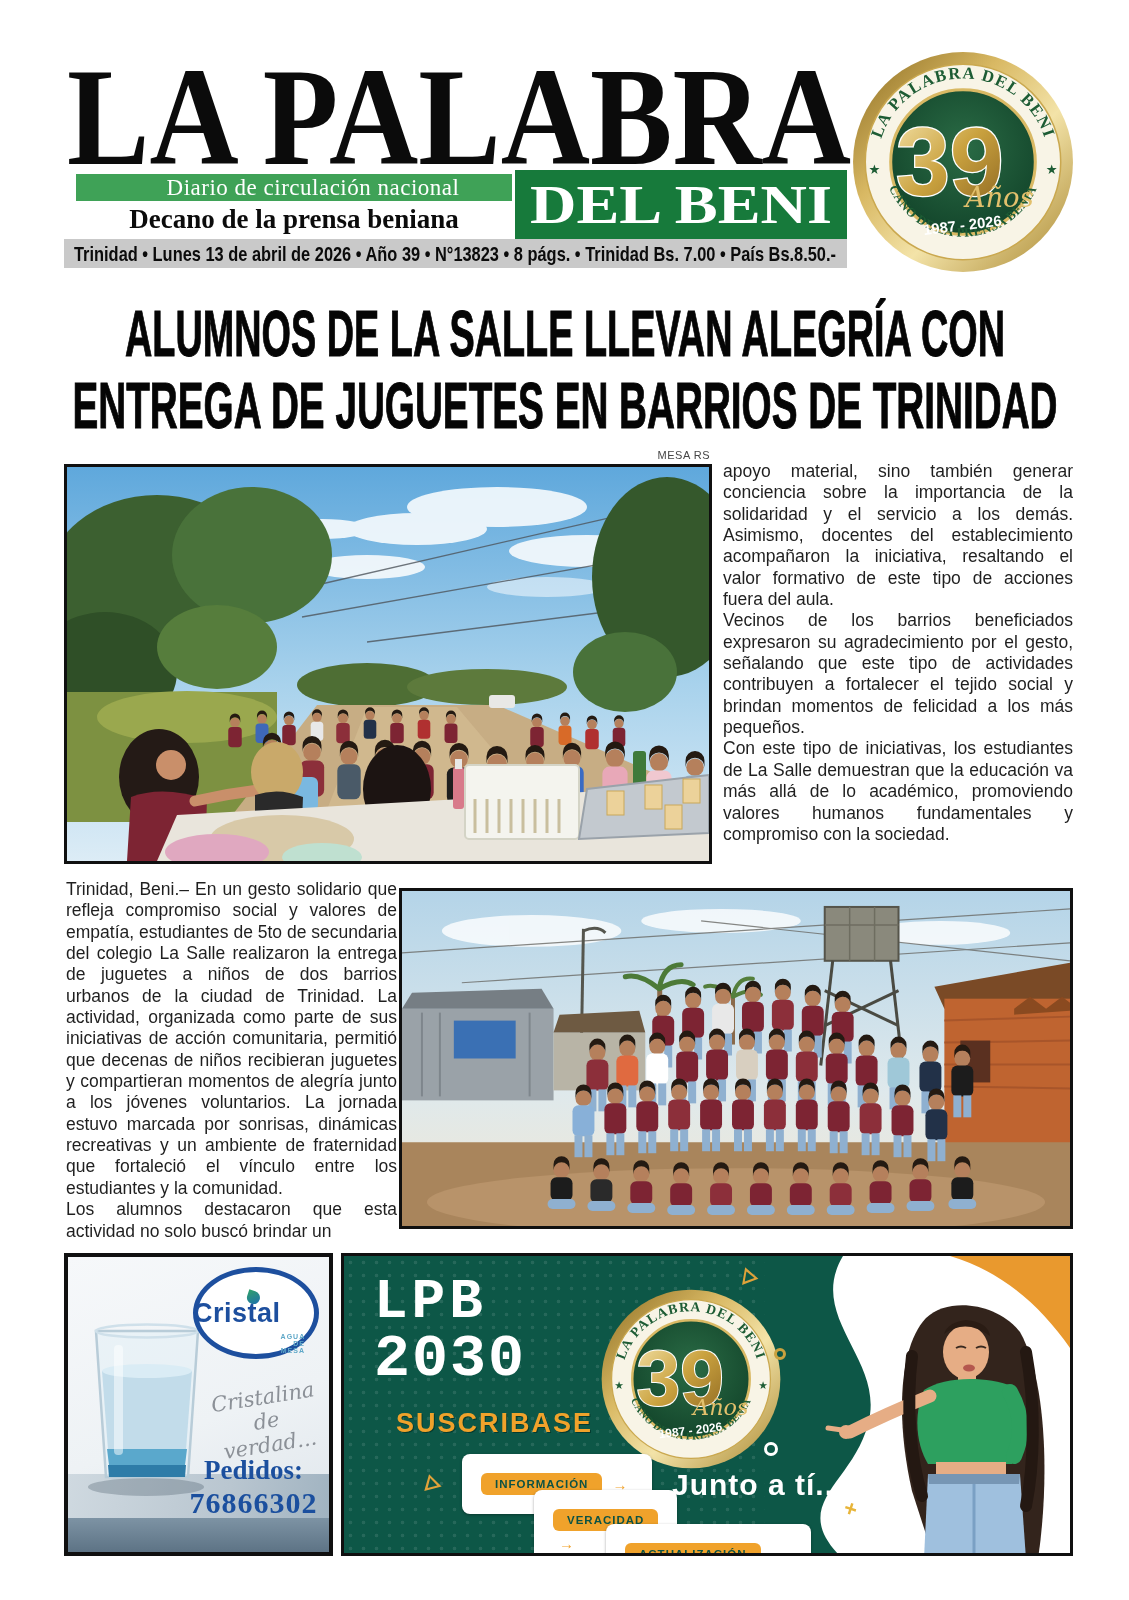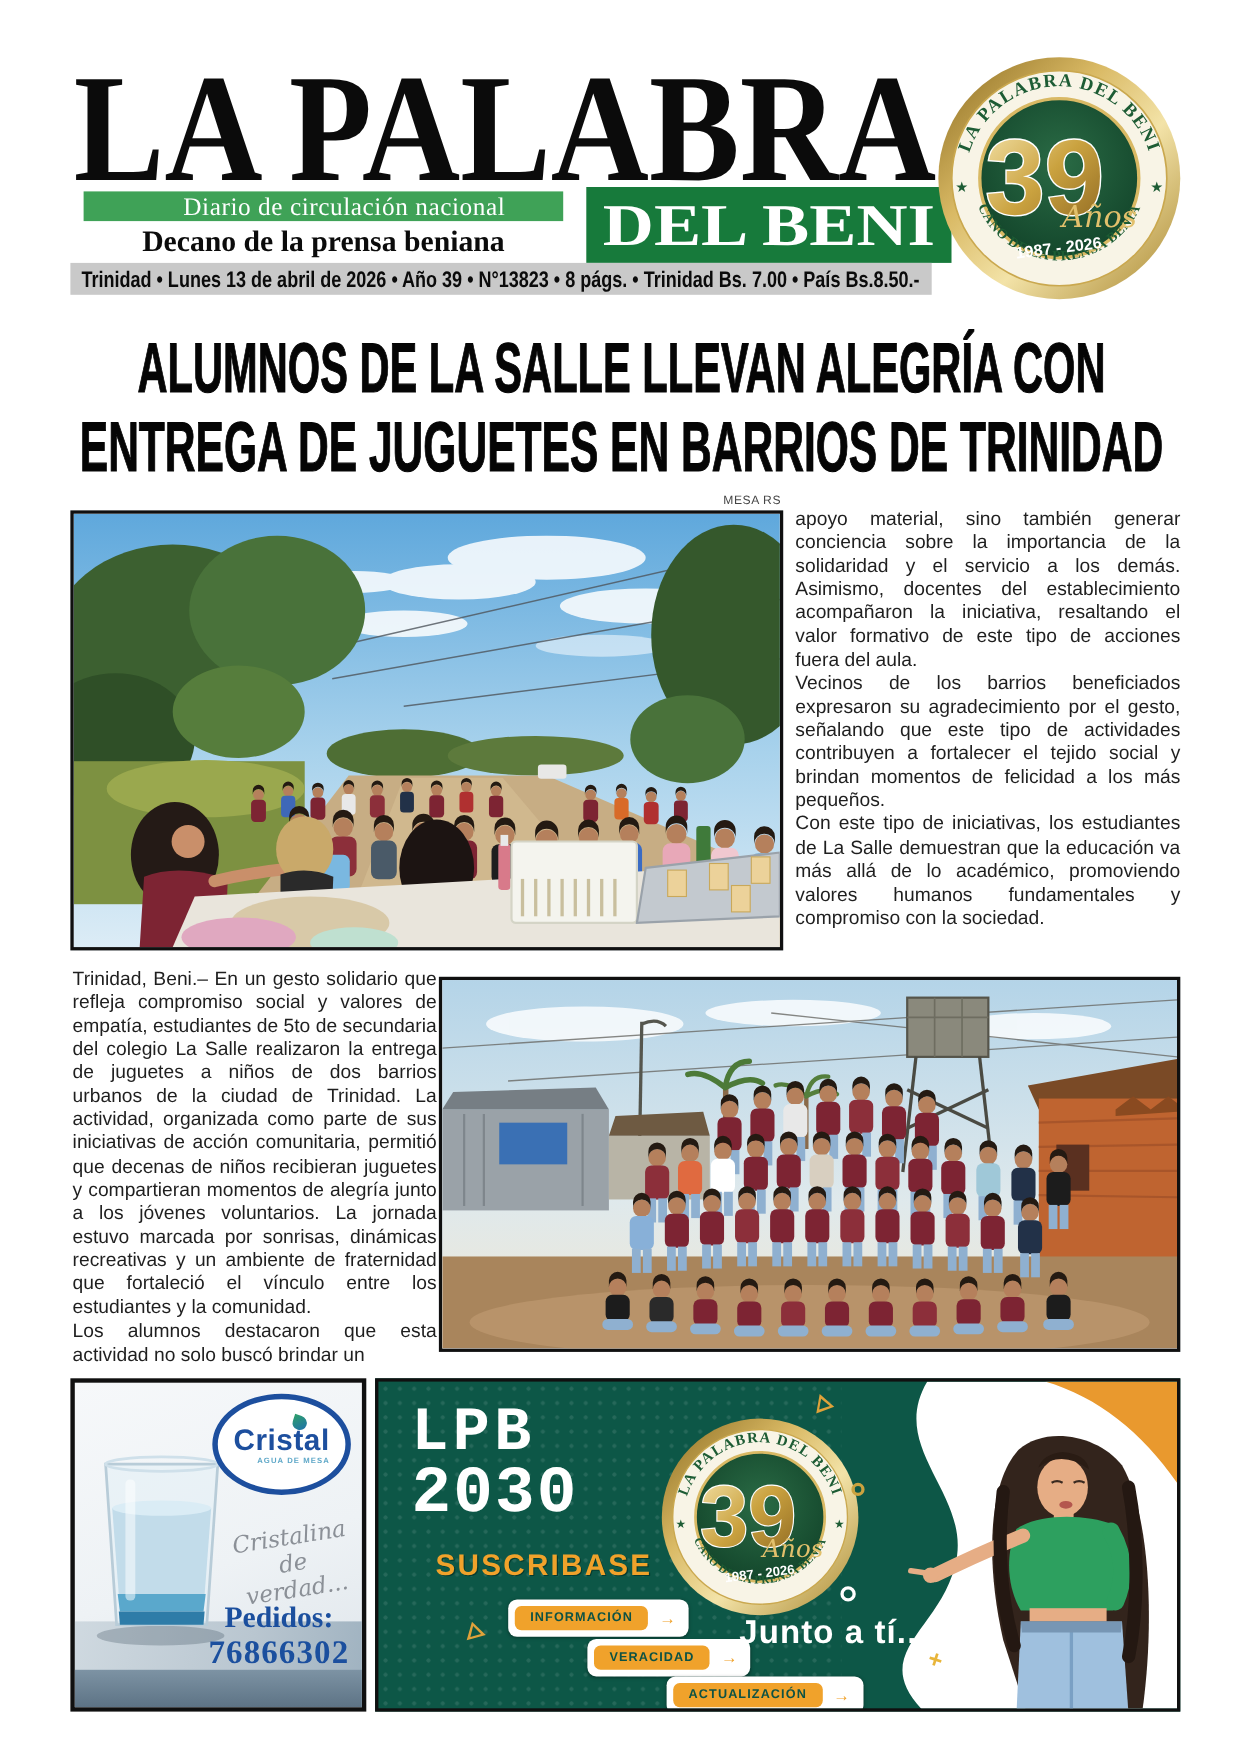--- a/index.html
+++ b/index.html
@@ -6,21 +6,21 @@
   html,body { background:#ffffff; }
   body { font-family:"Liberation Sans", sans-serif; }
   .page { position:relative; width:1129px; height:1600px; background:#ffffff; margin:0 auto; overflow:hidden; }
 
   
   .mast-title-svg { position:absolute; left:63px; top:58px; width:792px; height:116px; }
   .mast-title-svg text { font-family:"Liberation Serif", serif; font-weight:bold; fill:#0b0b0b; }
   .green-bar { position:absolute; left:76px; top:174px; width:436px; height:27px; background:#3fa257; display:flex; align-items:center; justify-content:center;padding-left:38px; }
   .green-bar span { color:#ffffff; font-family:"Liberation Serif", serif; font-size:23px; letter-spacing:.5px; }
   .decano { position:absolute; left:76px; top:202px; width:436px; height:34px; display:flex; align-items:center; justify-content:center; color:#0b0b0b; font-family:"Liberation Serif", serif; font-weight:bold; font-size:27px; }
-  .delbeni { position:absolute; left:533px; top:170px; width:332px; height:69px; background:#177a3b; display:flex; align-items:center; justify-content:center; }
+  .delbeni { position:absolute; left:515px; top:170px; width:332px; height:69px; background:#177a3b; display:flex; align-items:center; justify-content:center; }
   .delbeni svg { width:320px; height:62px; }
   .delbeni text { font-family:"Liberation Serif", serif; font-weight:bold; fill:#ffffff; }
   .dateline { position:absolute; left:64px; top:239px; width:783px; height:29px; background:#c9c9c9; }
   .dateline svg { width:100%; height:100%; }
   .dateline text { font-weight:bold; fill:#0b0b0b; font-family:"Liberation Sans", sans-serif; }
 
   
   .logo-main { position:absolute; left:851px; top:50px; width:224px; height:224px; }
   .logo-svg { width:100%; height:100%; }
 
@@ -40,42 +40,42 @@
   .col { position:absolute; text-align:justify; color:#1f1f1f; font-size:17.5px; line-height:21.35px; }
   .col p { margin:0; }
   .col-right { left:723px; top:461px; width:350px; height:408px; }
   .col-left  { left:66px;  top:879px; width:331px; height:366px; }
 
   
   .ad-cristal { position:absolute; left:64px; top:1253px; width:269px; height:303px; border:4px solid #101010; background:linear-gradient(160deg,#f6f8fa 0%,#eef2f5 55%,#dde4ea 100%); overflow:hidden; }
   .cristal-table { position:absolute; left:0; bottom:0; width:100%; height:78px; background:linear-gradient(100deg,#cfd9e0 0%,#b9c6d0 60%,#9fb2c0 100%); }
   .cristal-table-front { position:absolute; left:0; bottom:0; width:100%; height:34px; background:linear-gradient(180deg,#7d93a4,#5d7385); }
   .cristal-glass-svg { position:absolute; left:6px; top:62px; width:150px; height:180px; }
-  .cristal-logo { position:absolute; left:125px; top:10px; width:126px; height:92px; background:#ffffff; border:5px solid #1d4f9e; border-radius:50%; display:flex; flex-direction:column; align-items:center; justify-content:center; }
+  .cristal-logo { position:absolute; left:125px; top:10px; width:126px; height:92px; background:#ffffff; border:5px solid #1d4f9e; border-radius:50%; display:flex; align-items:center; justify-content:center;text-align:right; }
   .cristal-brand { color:#1d4f9e; font-weight:bold; font-size:27px; font-family:"Liberation Sans", sans-serif; letter-spacing:.5px; position:relative; }
   .cristal-leaf { position:absolute; top:-7px; left:54px; width:13px; height:13px; background:linear-gradient(135deg,#2fa06a,#1d6fae); border-radius:0 60% 55% 55%; transform:rotate(18deg); }
   .cristal-sub { color:#5fa8c8; font-size:7px; font-weight:bold; letter-spacing:1px; align-self:flex-end; margin-right:14px; }
   .cristal-script { position:absolute; left:136px; top:128px; width:125px; transform:rotate(-9deg); font-family:"DejaVu Serif", serif; font-style:italic; font-size:21px; line-height:1.15; color:#8b9097; white-space:pre-line; text-align:center; }
   .cristal-orders { position:absolute; left:108px; top:198px; width:155px; text-align:center; color:#1b4f9e; font-family:"Liberation Serif", serif; font-weight:bold; }
   .cristal-orders .lbl { font-size:27px; }
   .cristal-orders .phone { font-size:30px; letter-spacing:1px; }
 
   .ad-lpb { position:absolute; left:341px; top:1253px; width:732px; height:303px; border:3px solid #101010; background:#0d5747; overflow:hidden; }
   .lpb-dots { position:absolute; left:0; top:0; width:58%; height:100%; background-image:radial-gradient(rgba(255,255,255,0.10) 1.6px, transparent 2.1px); background-size:13px 13px; }
   .lpb-art { position:absolute; right:0; top:0; width:732px; height:303px; }
   .lpb-title { position:absolute; left:30px; top:18px; width:240px; text-align:left; color:#ffffff; font-family:Liberation Mono, monospace; font-weight:bold; }
   .lpb-title .l1 { font-size:56px; line-height:56px; letter-spacing:4px; }
   .lpb-title .l2 { font-size:60px; line-height:58px; letter-spacing:2px; }
   .lpb-cta { position:absolute; left:8px; top:152px; width:285px; text-align:center; color:#f0a22b; font-weight:bold; font-size:27px; letter-spacing:2px; text-shadow:1px 1px 0 #063a2f; }
   .lpb-logo { position:absolute; left:256px; top:32px; width:182px; height:182px; }
-  .lpb-btn { position:absolute; display:flex; align-items:stretch; background:#ffffff; border-radius:8px; padding:6px; gap:4px; box-shadow:0 1px 3px rgba(0,0,0,.35); }
+  .lpb-btn { position:absolute; display:flex; align-items:stretch; background:#ffffff; border-radius:8px; padding:19px; gap:4px; box-shadow:0 1px 3px rgba(0,0,0,.35); }
   .lpb-btn .lab { background:#f0a22b; color:#0d5244; font-weight:bold; font-size:11.5px; letter-spacing:1px; padding:5px 14px; border-radius:6px; display:flex; align-items:center; }
   .lpb-btn .arr { color:#f0a22b; font-weight:bold; font-size:15px; display:flex; align-items:center; padding:0 6px; }
   .btn1 { left:118px; top:198px; }
-  .btn2 { left:190px; top:234px; }
+  .btn2 { left:190px; top:234px;flex-direction:column; }
   .btn3 { left:262px; top:268px; }
   .lpb-slogan { position:absolute; left:328px; top:212px; width:210px; color:#ffffff; font-size:30px; font-weight:bold; letter-spacing:1px; }
   .lpb-spark { position:absolute; left:500px; top:240px; color:#e8b53a; font-size:22px; font-weight:bold; transform:rotate(18deg); }
 
   .deco-tri { position:absolute; width:0; height:0; border-left:9px solid transparent; border-right:9px solid transparent; border-bottom:15px solid #e0a23a; }
   .deco-tri .inner { position:absolute; left:-5px; top:4px; width:0; height:0; border-left:5px solid transparent; border-right:5px solid transparent; border-bottom:9px solid #0d5747; }
   .tri1 { left:398px; top:14px; transform:rotate(100deg); }
   .tri2 { left:78px; top:218px; transform:rotate(-15deg); }
   .deco-ring { position:absolute; border-radius:50%; }
   .ring1 { left:420px; top:186px; width:14px; height:14px; border:3px solid #ffffff; }

